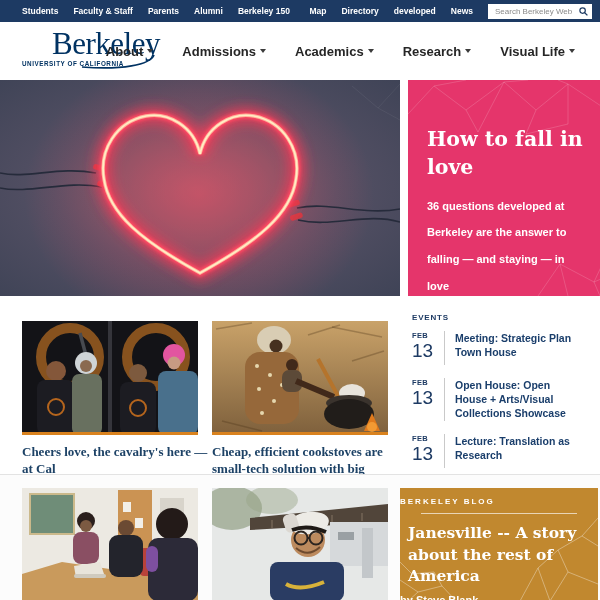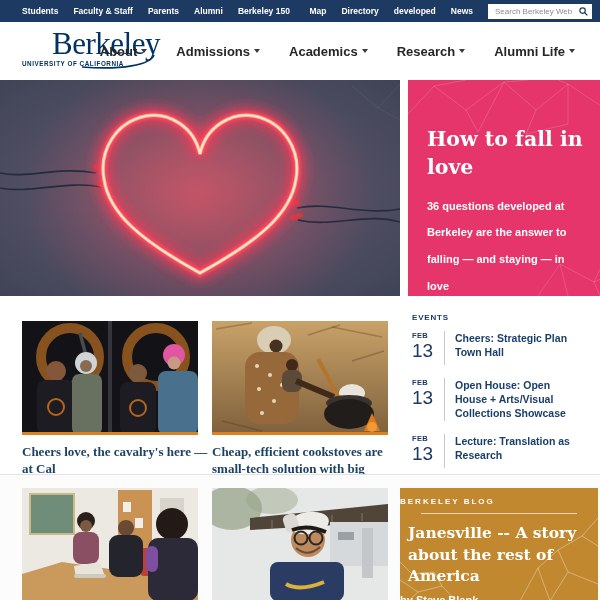--- a/index.html
+++ b/index.html
@@ -180,21 +180,21 @@
       </span>
       <span class="navitem">
         <span>Academics</span>
         <span class="caret"></span>
       </span>
       <span class="navitem">
         <span>Research</span>
         <span class="caret"></span>
       </span>
       <span class="navitem">
-        <span>Alumni Life</span>
+        <span>Visual Life</span>
         <span class="caret"></span>
       </span>
     </nav>
   </div>
 
   <section class="hero">
     <div class="hero-media">
       <svg width="400" height="216" viewBox="0 0 400 216">
         <defs>
           <radialGradient id="bgv" cx="49%" cy="50%" r="78%">
@@ -315,21 +315,21 @@
     </article>
 
     <aside class="events">
       <div class="events-heading">EVENTS</div>
 
       <div class="event-row">
         <div class="event-date">
           <div class="event-month">FEB</div>
           <div class="event-day">13</div>
         </div>
-        <div class="event-title">Cheers: Strategic Plan Town Hall</div>
+        <div class="event-title">Meeting: Strategic Plan Town House</div>
       </div>
 
       <div class="event-row">
         <div class="event-date">
           <div class="event-month">FEB</div>
           <div class="event-day">13</div>
         </div>
         <div class="event-title">Open House: Open House + Arts/Visual Collections Showcase</div>
       </div>
 

